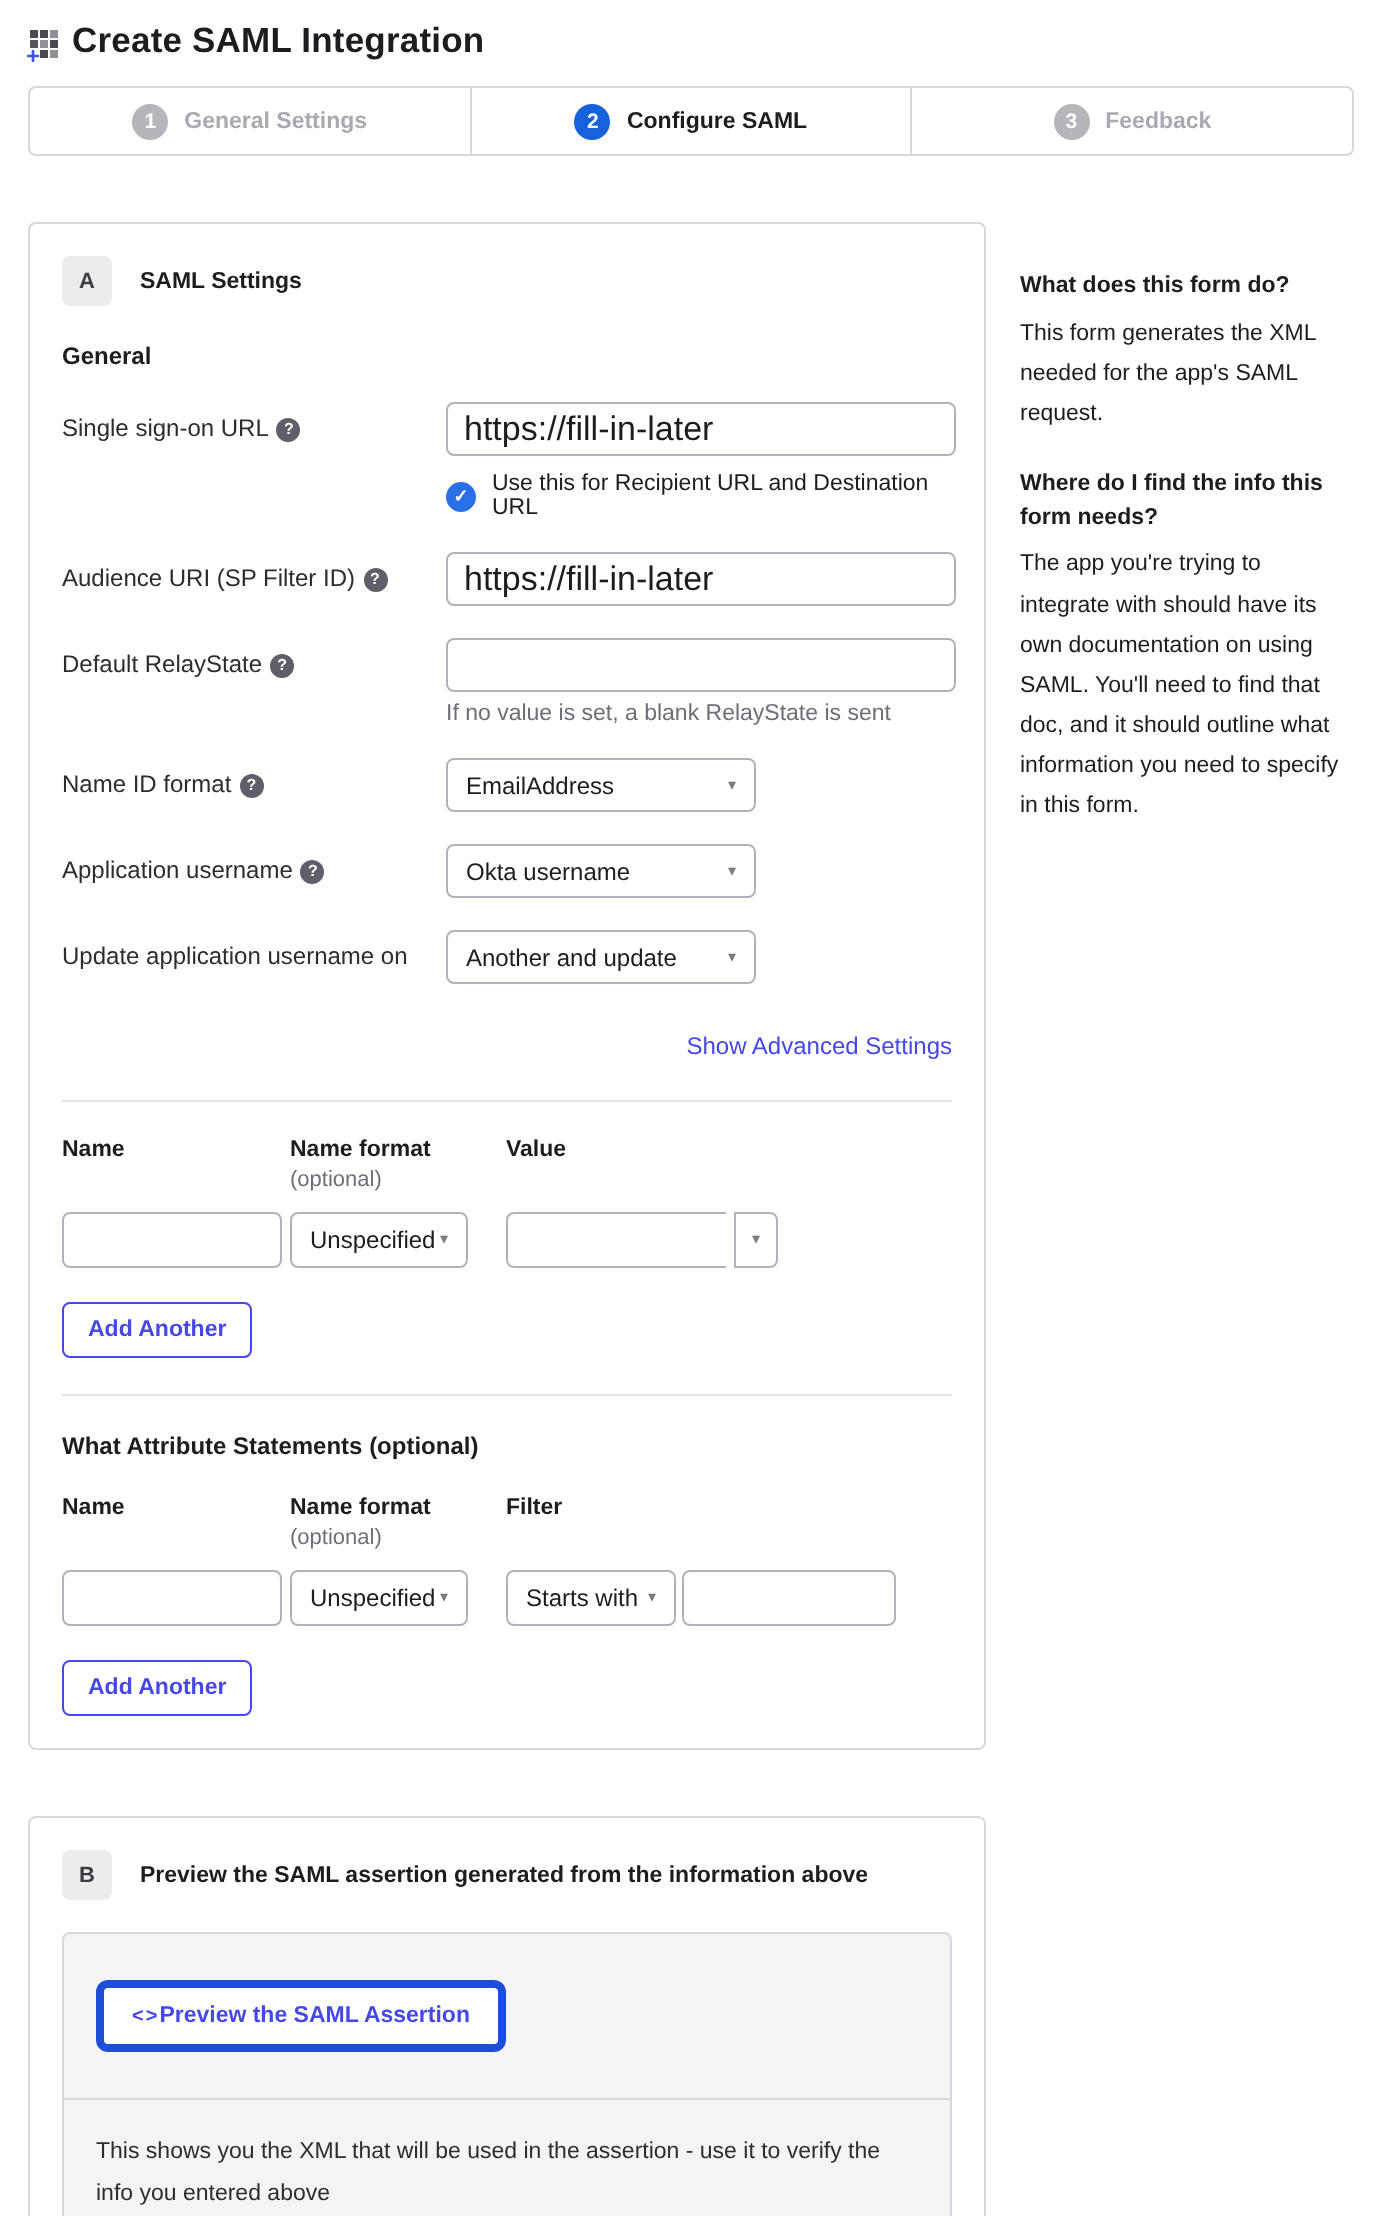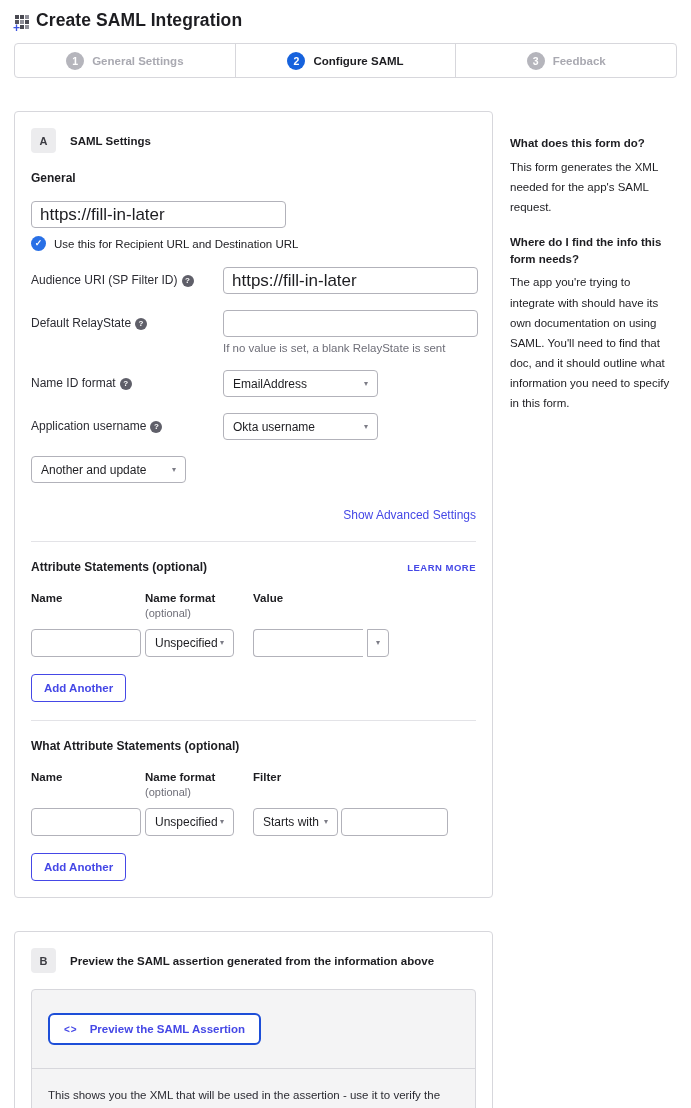--- a/index.html
+++ b/index.html
@@ -114,22 +114,22 @@
   .add-btn {
     margin-top:17px; display:inline-block; background:#fff; border:1px solid #4548e6; border-radius:4px;
     color:#4548e6; font-size:11.5px; font-weight:bold; padding:7px 12px; cursor:pointer;
     font-family:"Liberation Sans",sans-serif;
   }
 
   
   .gray-panel { border:1px solid #d7d7dc; border-radius:4px; background:#f4f4f5; margin-top:16px; overflow:hidden; }
   .panel-top { padding:23px 16px; border-bottom:1px solid #d7d7dc; }
   .preview-btn {
-    background:#fff; border:2px solid #1d4ed8; border-radius:6px; color:#4548e6;
-    font-size:11.5px; font-weight:bold; padding:8px 14px; cursor:pointer; display:inline-flex; align-items:center; gap:12px;
+    background:#fff; border:4px solid #1d4ed8; border-radius:6px; color:#4548e6;
+    font-size:11.5px; font-weight:bold; padding:8px 14px; cursor:pointer; display:inline-flex; align-items:center; gap:0;
     font-family:"Liberation Sans",sans-serif;
   }
   .code-icon { font-size:10px; font-weight:bold; letter-spacing:1px; }
   .code-icon::after { content:"<>"; }
   .panel-bottom { padding:16px; font-size:11.5px; line-height:1.8; color:#2c2c33; }
 </style>
 </head>
 <body>
 
 <div class="page">
@@ -162,20 +162,21 @@
 
       <section class="card">
         <div class="sec-head">
           <span class="badge">A</span>
           <span class="sec-title">SAML Settings</span>
         </div>
 
         <div class="sub-heading">General</div>
 
         <div class="frow">
+          <div class="flabel"><span>Single sign-on URL</span><span class="qicon"></span></div>
           <div class="fcontrol">
             <input class="text" type="text" value="https://fill-in-later" style="">
             <div class="chk-row">
               <span class="chk"></span>
               <span class="chk-label">Use this for Recipient URL and Destination URL</span>
             </div>
           </div>
         </div>
 
         <div class="frow">
@@ -207,39 +208,36 @@
           <div class="flabel"><span>Application username</span><span class="qicon"></span></div>
           <div class="fcontrol">
             <div class="select">
               <span>Okta username</span>
               <span class="caret"></span>
             </div>
           </div>
         </div>
 
         <div class="frow">
+          <div class="flabel"><span>Update application username on</span></div>
           <div class="fcontrol">
             <div class="select">
               <span>Another and update</span>
               <span class="caret"></span>
             </div>
           </div>
         </div>
 
         <div class="advanced-row">
           <a class="link">Show Advanced Settings</a>
         </div>
 
         <hr class="divider">
 
         
-        <div class="attr-title-row">
-          <span class="attr-title">Attribute Statements (optional)</span>
-          <a class="learn-more">LEARN MORE</a>
-        </div>
         <div class="attr-heads">
           <span class="h1">Name</span>
           <span class="h2"><span>Name format</span><div class="opt-note">(optional)</div></span>
           <span class="h3">Value</span>
         </div>
         <div class="attr-row">
           <input class="small" type="text" style="width: 110px; height: 28px; margin-right: 4px;">
           <div class="select fmt">
             <span>Unspecified</span>
             <span class="caret"></span>

